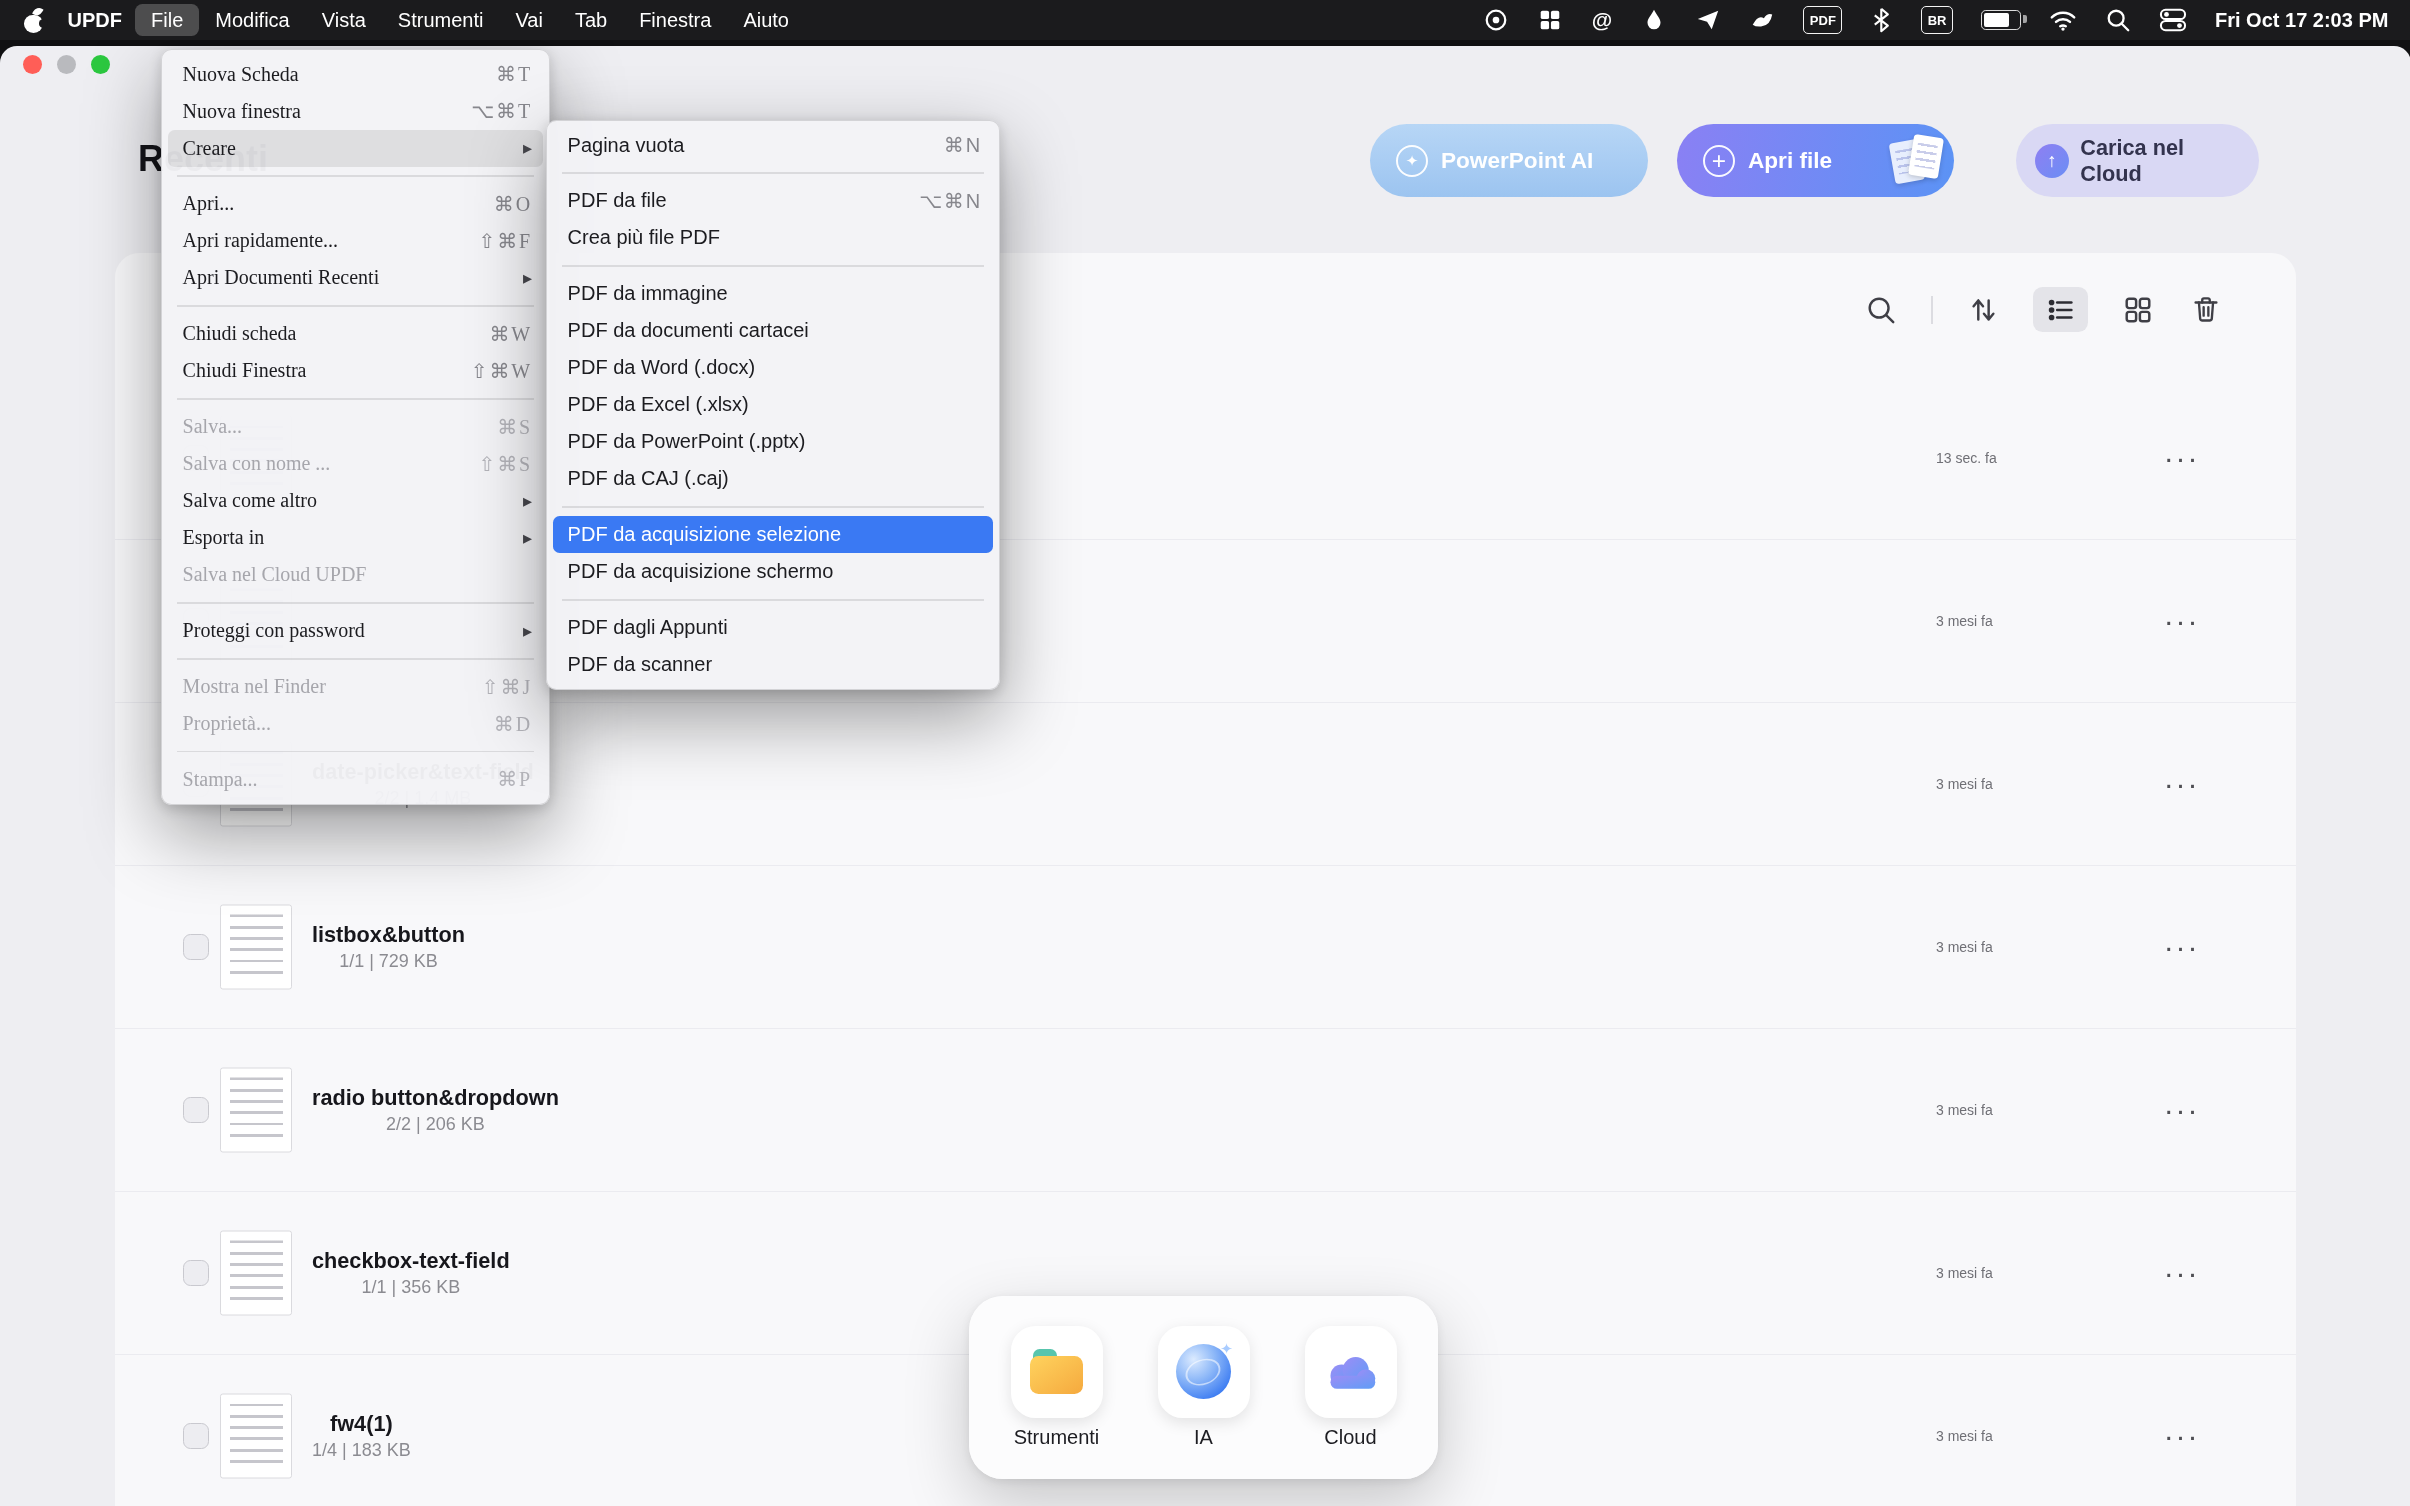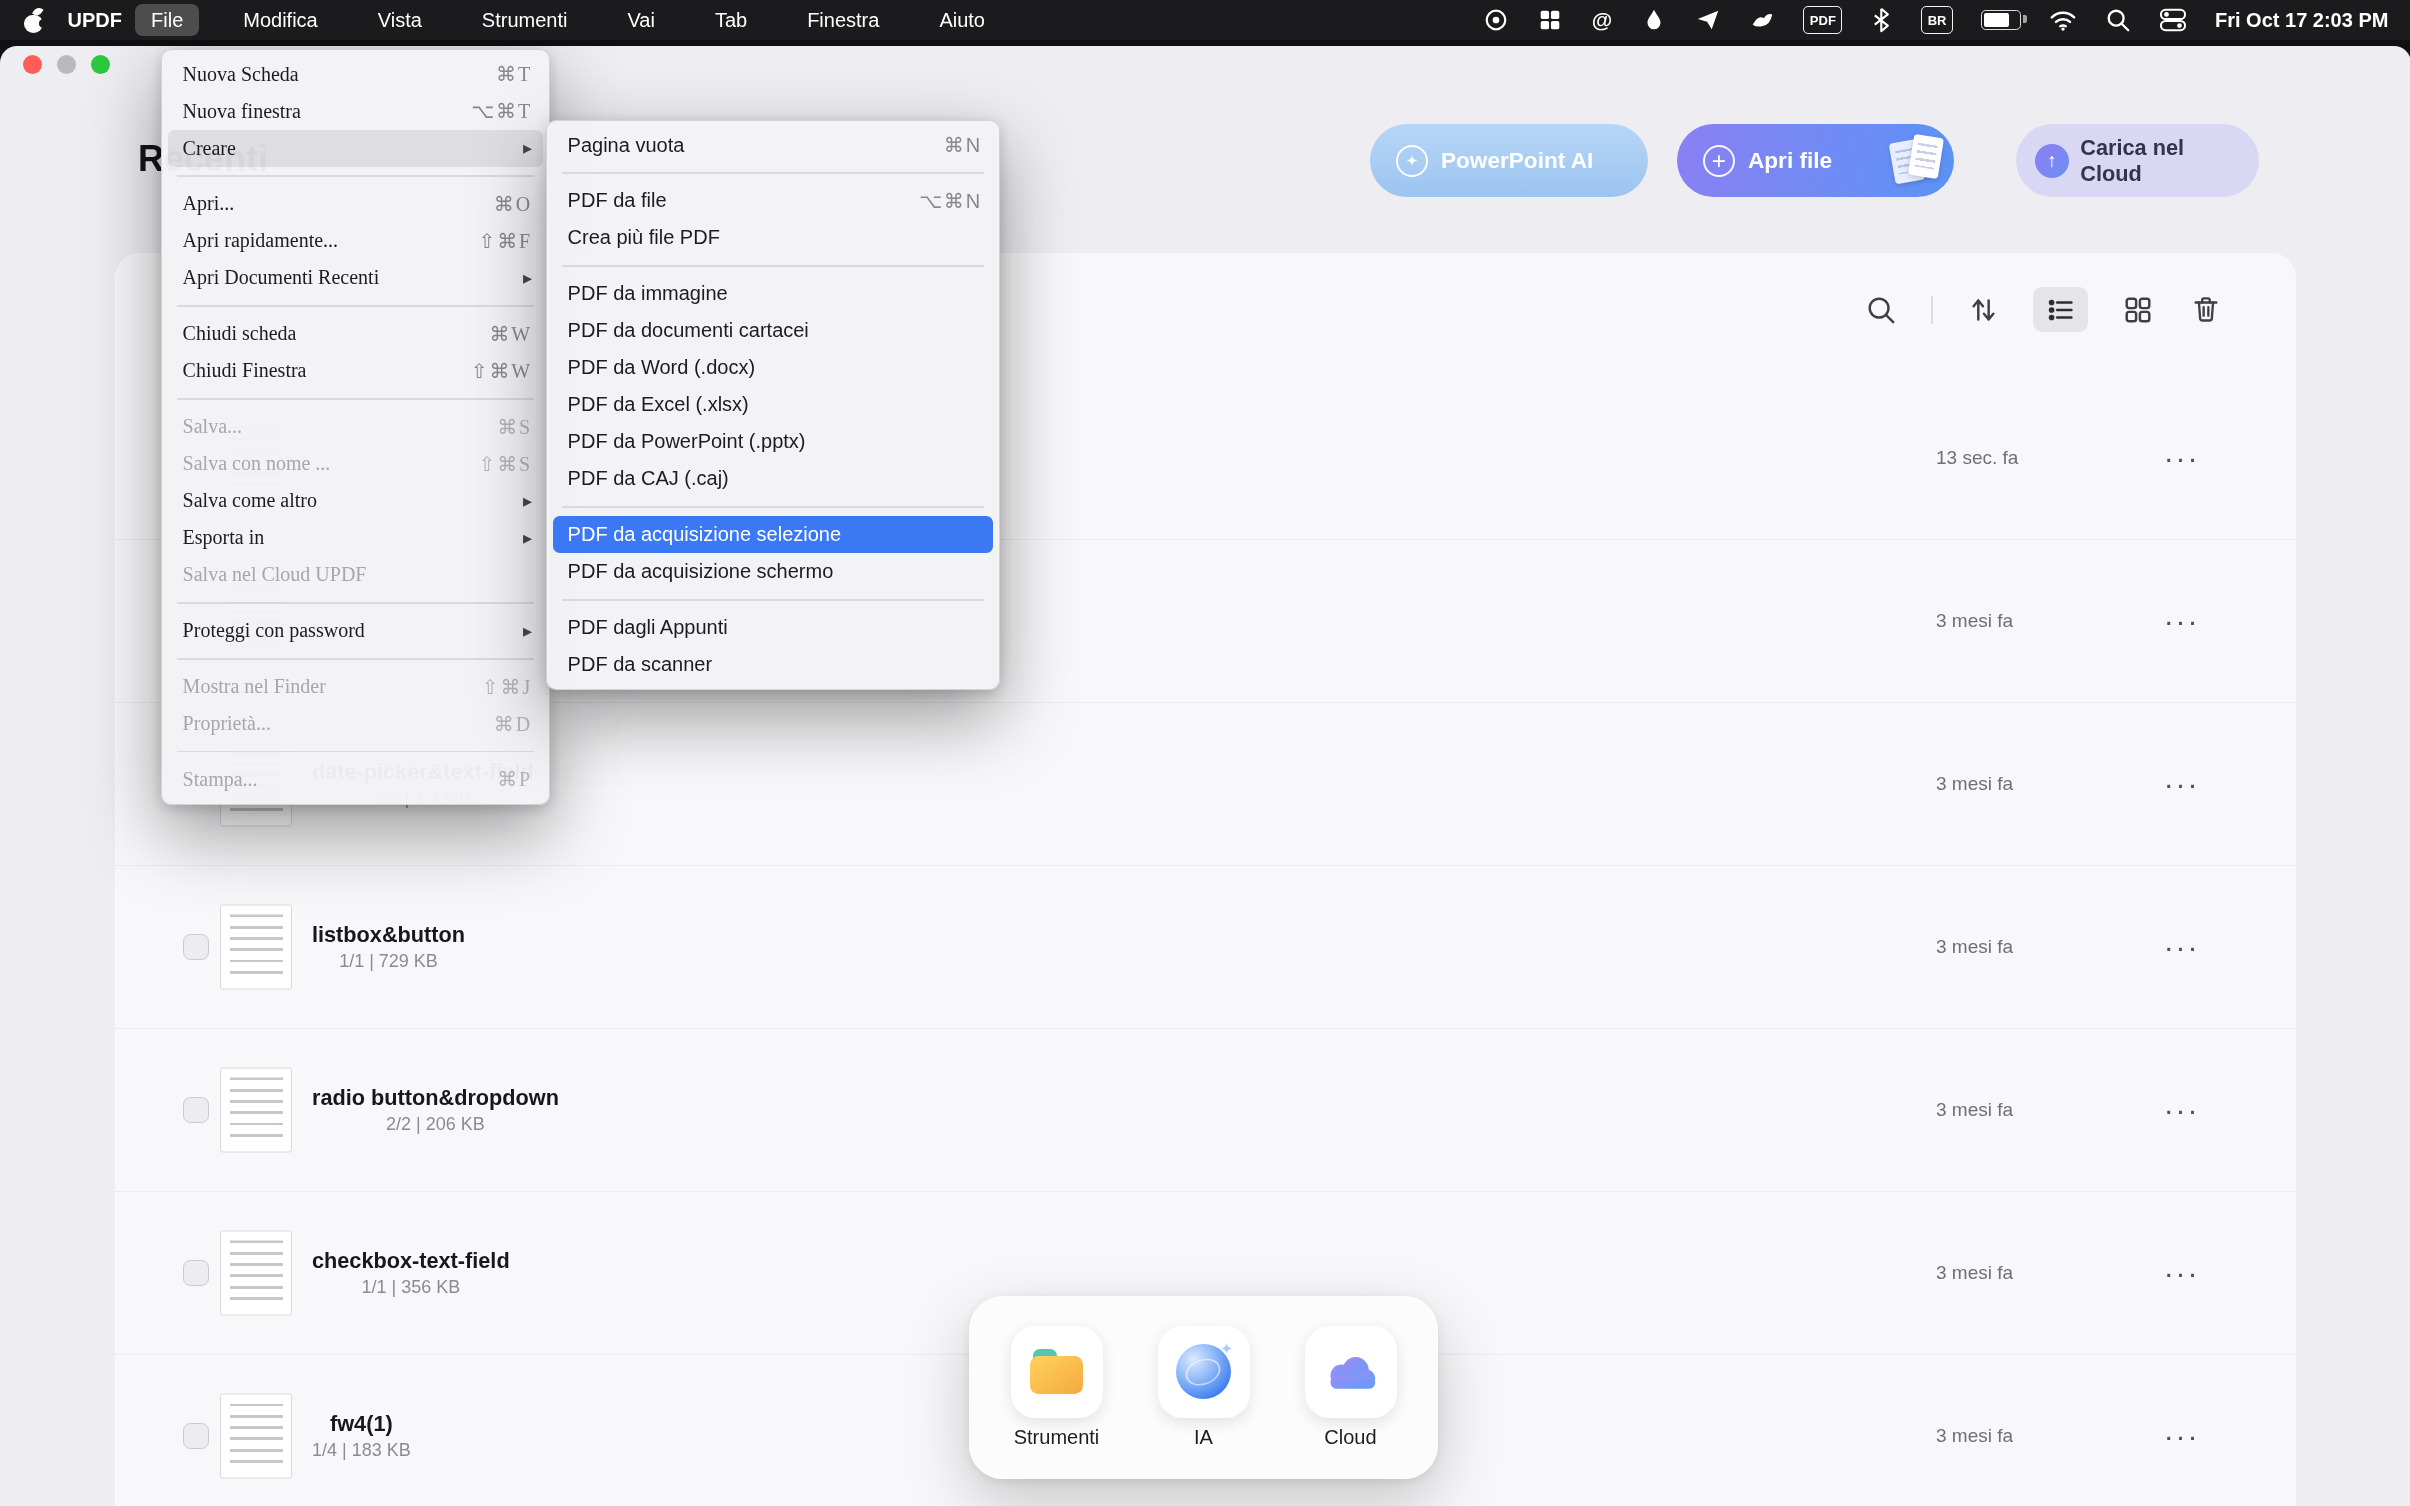--- a/index.html
+++ b/index.html
@@ -5,21 +5,21 @@
 *{box-sizing:border-box;margin:0;padding:0;}
 html,body{width:2411px;height:1507px;}
 body{position:relative;background:#101012;font-family:"Liberation Sans","DejaVu Sans",sans-serif;overflow:hidden;}
 
 
 .menubar{position:absolute;top:0;left:0;width:2411px;height:40px;background:#1b1b1d;display:flex;align-items:center;padding:0 22.6px;color:#fff;z-index:300;}
 .apple{position:relative;width:22.6px;height:26px;margin-right:9.4px;flex:0 0 auto;}
 .apple::before{content:"";position:absolute;left:1.9px;top:7.5px;width:19px;height:18px;background:#fff;border-radius:46% 46% 50% 50%;}
 .apple::after{content:"";position:absolute;right:-2.8px;top:12.2px;width:9.4px;height:8.5px;border-radius:50%;background:#1b1b1d;}
 .apple .leaf{position:absolute;left:11.3px;top:0;width:7.5px;height:8.5px;background:#fff;border-radius:80% 0 80% 0;transform:rotate(30deg);}
-.mb-menus{display:flex;align-items:center;gap:28px;}
+.mb-menus{display:flex;align-items:center;}
 .mb-item{padding:4.7px 16px;font-size:20px;border-radius:7.5px;white-space:nowrap;}
 .mb-item.app{font-weight:bold;padding:4.7px 13px;}
 .mb-item.active{background:rgba(255,255,255,.22);}
 .mb-right{margin-left:auto;display:flex;align-items:center;gap:28px;}
 .sicon{display:flex;align-items:center;justify-content:center;min-width:22.6px;height:28px;color:#fff;font-size:21px;font-weight:bold;}
 .badge{border:1.9px solid rgba(255,255,255,.95);border-radius:5px;font-size:13px;font-weight:bold;padding:2.8px 5.6px;line-height:1;}
 .batt{position:relative;width:40px;height:20px;border:1.9px solid rgba(255,255,255,.85);border-radius:4.7px;}
 .batt::before{content:"";position:absolute;left:1.9px;top:1.9px;bottom:1.9px;width:25.4px;background:#fff;border-radius:1.9px;}
 .batt::after{content:"";position:absolute;right:-6.6px;top:3.8px;width:3.8px;height:8.5px;background:rgba(255,255,255,.6);border-radius:0 1.9px 1.9px 0;}
 .clock{font-size:20px;font-weight:bold;white-space:nowrap;}
@@ -54,21 +54,21 @@
 .tdiv{width:1.9px;height:28px;background:#dcdce1;}
 .rows{position:absolute;left:0;top:123px;width:100%;}
 .row{position:relative;height:163px;}
 .row + .row{border-top:1.9px solid #ebebf0;}
 .cb{position:absolute;left:68px;top:50%;transform:translateY(-50%);width:26px;height:26px;border-radius:7.5px;border:1.9px solid #c9c9cf;background:#ededf1;}
 .thumb{position:absolute;left:105px;top:50%;transform:translateY(-50%);width:72px;height:85px;background:#fff;border:1.9px solid #dadade;border-radius:2.8px;}
 .thumb::before{content:"";position:absolute;left:8.5px;right:8.5px;top:9.4px;bottom:9.4px;background:repeating-linear-gradient(to bottom,#c6c6cc 0 2.8px,transparent 2.8px 11.3px);}
 .fmeta{position:absolute;left:197px;top:50%;transform:translateY(-50%);display:flex;flex-direction:column;gap:3px;align-items:center;}
 .fname{font-size:21.7px;font-weight:bold;color:#17171c;white-space:nowrap;}
 .finfo{font-size:18px;color:#8b8b91;min-height:18px;}
-.ftime{position:absolute;left:1821px;top:50%;transform:translateY(-50%);font-size:19px;color:#6f6f75;white-space:nowrap;}
+.ftime{position:absolute;left:1821px;top:50%;transform:translateY(-50%);font-size:14px;color:#6f6f75;white-space:nowrap;}
 .fdots{position:absolute;left:2029px;top:50%;transform:translateY(-50%);width:75px;text-align:center;font-size:30px;letter-spacing:1.9px;color:#4f4f54;}
 
 
 .dock{position:absolute;left:969px;top:1250px;width:469px;height:183px;border-radius:34px;background:rgba(252,252,253,.96);box-shadow:0 24.5px 66px rgba(0,0,0,.20),0 2.8px 9.4px rgba(0,0,0,.08);display:flex;align-items:center;justify-content:center;gap:55px;z-index:50;}
 .dock-item{display:flex;flex-direction:column;align-items:center;gap:8.5px;}
 .tile{width:92px;height:92px;background:#fff;border-radius:24.5px;box-shadow:0 4.7px 15px rgba(0,0,0,.10);display:flex;align-items:center;justify-content:center;}
 .dock-label{font-size:20px;color:#1d1d22;}
 .ic-tools{position:relative;width:53px;height:45px;display:block;}
 .ic-tools::before{content:"";position:absolute;left:2.8px;top:0;width:24.5px;height:13px;border-radius:6.6px 6.6px 0 0;background:#58c5ad;}
 .ic-tools::after{content:"";position:absolute;left:0;top:6.6px;width:53px;height:38px;border-radius:8.5px;background:linear-gradient(145deg,#ffd35e,#f5a93e);}

